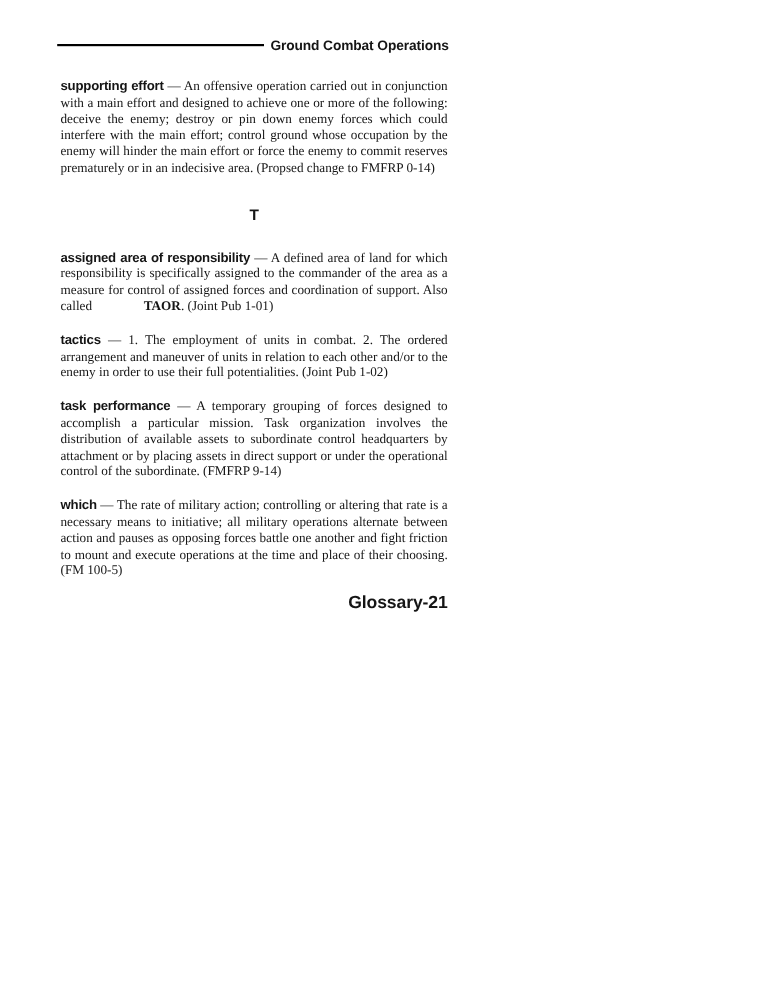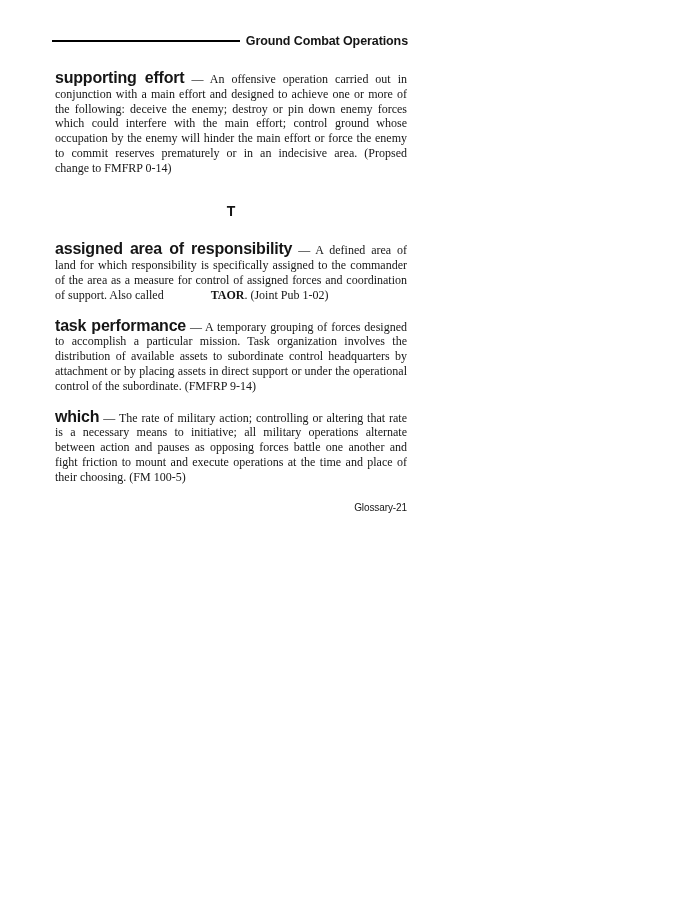--- a/index.html
+++ b/index.html
@@ -39,37 +39,37 @@
     left: 55px;
     width: 352px;
     font-size: 12px;
     line-height: 14.8px;
     text-align: justify;
   }
   .entry { margin-bottom: 16px; }
   .term {
     font-family: "Liberation Sans", sans-serif;
     font-weight: bold;
-    font-size: 16px;
+    font-size: 12px;
     letter-spacing: -0.2px;
     margin-top: 31px;
   }
   .section-heading {
     text-align: center;
     font-family: "Liberation Sans", sans-serif;
     font-weight: bold;
     font-size: 14px;
     margin: 28px 0 24px 0;
   }
   .bold-serif { font-weight: bold; margin-left: 44px; }
   .page-footer {
     text-align: right;
     font-family: "Liberation Sans", sans-serif;
-    font-weight: normal;
-    font-size: 10px;
+    font-weight: bold;
+    font-size: 16px;
     letter-spacing: -0.1px;
   }
 </style>
 </head>
 <body>
 
 <div class="page-header">
   <div class="header-rule"></div>
   <div class="header-title">Ground Combat Operations</div>
 </div>
@@ -80,23 +80,27 @@
     <span class="term">supporting effort</span>
     <span>— An offensive operation carried out in conjunction with a main effort and designed to achieve one or more of the following:  deceive the enemy; destroy or pin down enemy forces which could interfere with the main effort; control ground whose occupation by the enemy will hinder the main effort or force the enemy to commit reserves prematurely or in an indecisive area.  (Propsed change to FMFRP 0-14)</span>
   </div>
 
 
   <div class="section-heading">T</div>
 
   <div class="entry">
     <span class="term">assigned area of responsibility</span>
     <span>— A defined area of land for which responsibility is specifically assigned to the commander of the area as a measure for control of assigned forces and coordination of support.  Also called</span>
-    <span class="bold-serif">TAOR</span><span>.  (Joint Pub 1-02)</span>
+    <span class="bold-serif">TAOR</span><span>.  (Joint Pub 1-01)</span>
   </div>
 
+  <div class="entry">
+    <span class="term">tactics</span>
+    <span>— 1. The employment of units in combat. 2. The ordered arrangement and maneuver of units in relation to each other and/or to the enemy in order to use their full potentialities.  (Joint Pub 1-02)</span>
+  </div>
 
   <div class="entry">
     <span class="term">task performance</span>
     <span>— A temporary grouping of forces designed to accomplish a particular mission.  Task organization involves the distribution of available assets to subordinate control headquarters by attachment or by placing assets in direct support or under the operational control of the subordinate.  (FMFRP 9-14)</span>
   </div>
 
   <div class="entry">
     <span class="term">which</span>
     <span>— The rate of military action; controlling or altering that rate is a necessary means to initiative; all military operations alternate between action and pauses as opposing forces battle one another and fight friction to mount and execute operations at the time and place of their choosing.  (FM 100-5)</span>
   </div>

